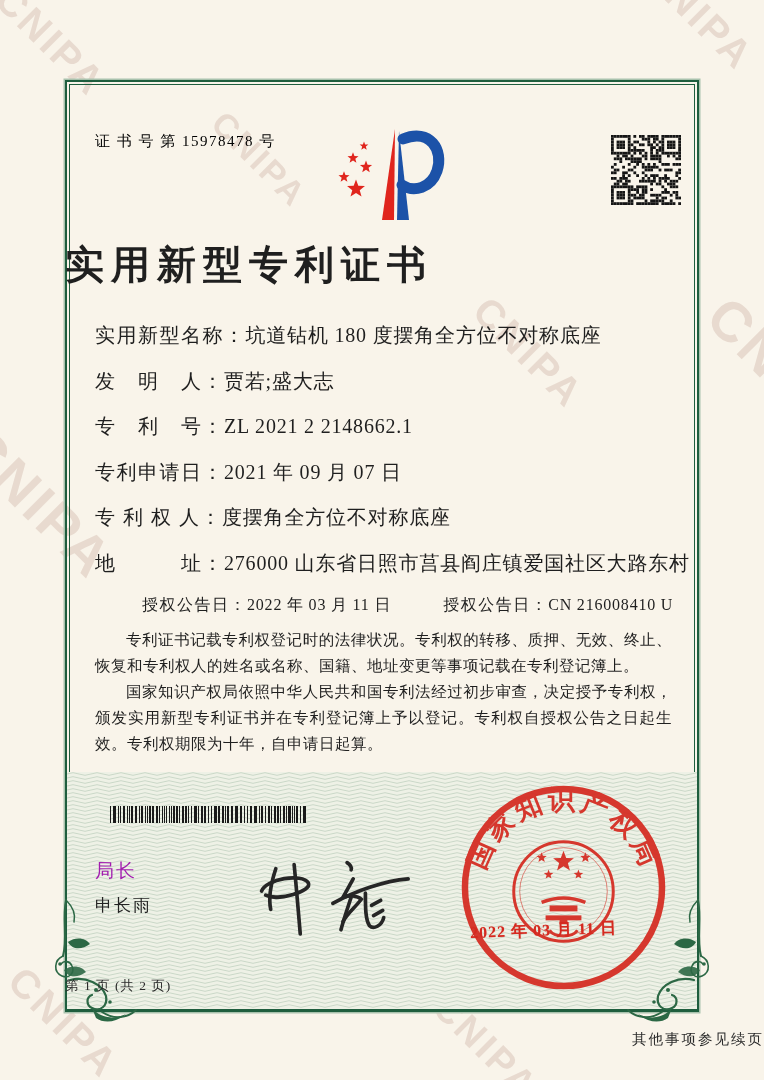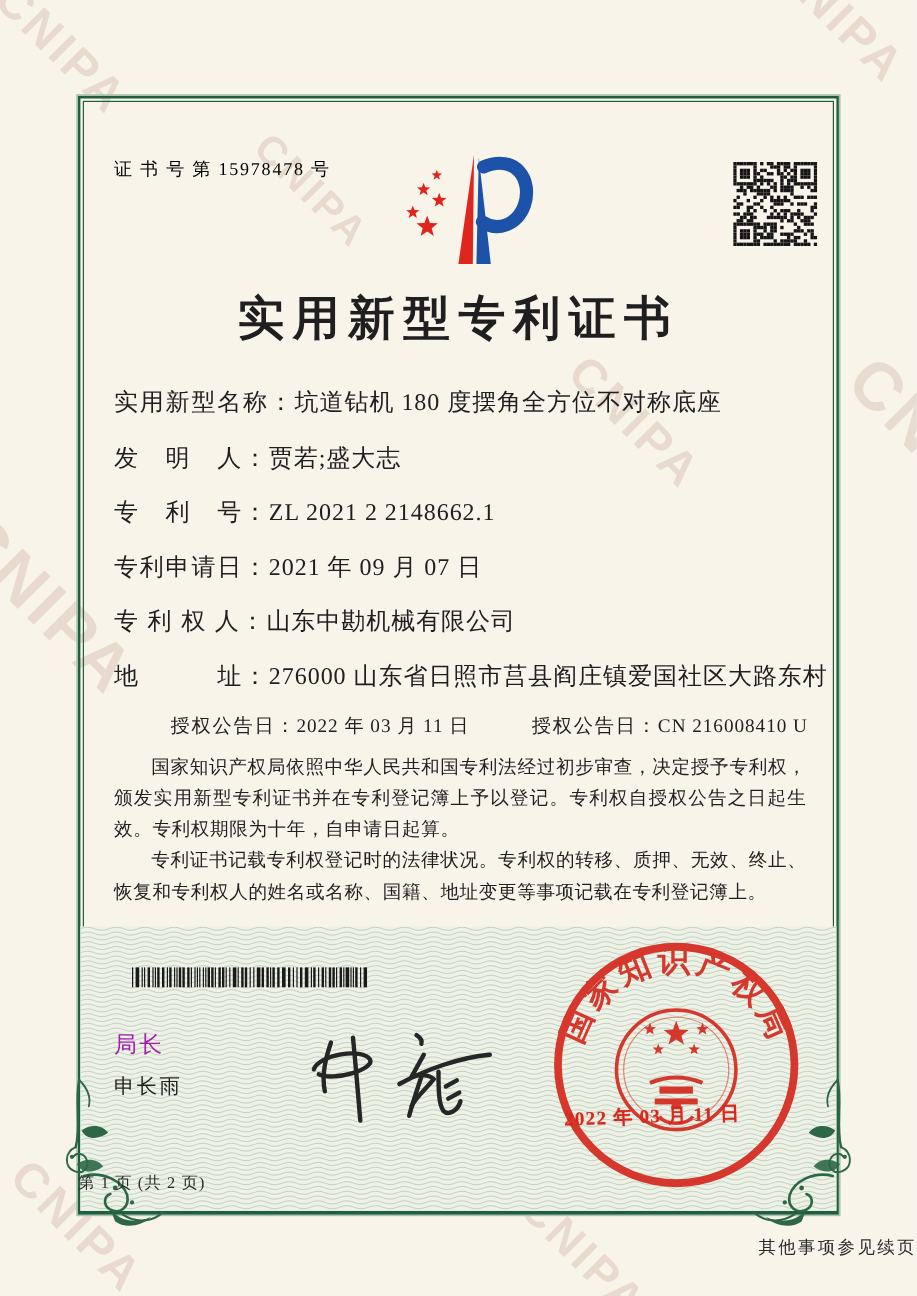--- a/index.html
+++ b/index.html
@@ -23,21 +23,21 @@
 
   .wave-area{position:absolute;left:0;right:0;bottom:0;height:237px;background:var(--wave-base);overflow:hidden;}
   .wave-area svg{display:block;}
   .wave-path{stroke:var(--wave-line);stroke-width:.8;fill:none;opacity:.55;}
 
   .cert-no{position:absolute;left:95px;top:132px;font-size:15px;letter-spacing:1.5px;color:#000000;}
 
   .logo{position:absolute;left:328px;top:124px;width:118px;height:102px;}
   .qr{position:absolute;left:611px;top:135px;width:70px;height:70px;}
 
-  .title{position:absolute;left:65px;top:238px;width:634px;text-align:center;
+  .title{position:absolute;left:65px;top:238px;width:634px;
          font-size:39px;font-weight:700;letter-spacing:7px;color:var(--ink);}
 
   .fields{position:absolute;left:95px;top:322px;width:580px;}
   .frow{height:45.5px;font-size:20px;color:var(--ink);white-space:nowrap;}
   .frow .lbl{letter-spacing:1.5px;}
   .frow .val{letter-spacing:.8px;}
   .grant-row{position:absolute;left:95px;top:595px;font-size:16px;color:var(--ink);white-space:nowrap;}
   .grant-row .lbl{letter-spacing:1.5px;margin-left:47px;} .grant-row .val{letter-spacing:.8px;}
   .grant-row .second{margin-left:52px;}
 
@@ -447,34 +447,34 @@
     <div class="frow">
       <span class="lbl">发　明　人：</span><span class="val">贾若;盛大志</span>
     </div>
     <div class="frow">
       <span class="lbl">专　利　号：</span><span class="val">ZL 2021 2 2148662.1</span>
     </div>
     <div class="frow">
       <span class="lbl">专利申请日：</span><span class="val">2021 年 09 月 07 日</span>
     </div>
     <div class="frow">
-      <span class="lbl">专 利 权 人：</span><span class="val">山东中勘机械有限公司</span>
+      <span class="lbl">专 利 权 人：</span><span class="val">度摆角全方位不对称底座</span>
     </div>
     <div class="frow">
       <span class="lbl">地　　　址：</span><span class="val">276000 山东省日照市莒县阎庄镇爱国社区大路东村</span>
     </div>
   </div>
 
   <div class="grant-row">
     <span class="lbl">授权公告日：</span><span class="val">2022 年 03 月 11 日</span><span class="lbl second">授权公告日：</span><span class="val">CN 216008410 U</span>
   </div>
 
   <div class="paras">
+    <p>专利证书记载专利权登记时的法律状况。专利权的转移、质押、无效、终止、恢复和专利权人的姓名或名称、国籍、地址变更等事项记载在专利登记簿上。</p>
     <p>国家知识产权局依照中华人民共和国专利法经过初步审查，决定授予专利权，颁发实用新型专利证书并在专利登记簿上予以登记。专利权自授权公告之日起生效。专利权期限为十年，自申请日起算。</p>
-    <p>专利证书记载专利权登记时的法律状况。专利权的转移、质押、无效、终止、恢复和专利权人的姓名或名称、国籍、地址变更等事项记载在专利登记簿上。</p>
   </div>
 
   <svg class="barcode" id="barcode" viewBox="0 0 196 17" preserveAspectRatio="none">
       <rect x="0" y="0" width="1" height="17" fill="#1a1a1a"></rect>
       <rect x="3" y="0" width="3" height="17" fill="#1a1a1a"></rect>
       <rect x="8" y="0" width="1" height="17" fill="#1a1a1a"></rect>
       <rect x="10" y="0" width="1" height="17" fill="#1a1a1a"></rect>
       <rect x="13" y="0" width="2" height="17" fill="#1a1a1a"></rect>
       <rect x="17" y="0" width="1" height="17" fill="#1a1a1a"></rect>
       <rect x="19" y="0" width="1" height="17" fill="#1a1a1a"></rect>

